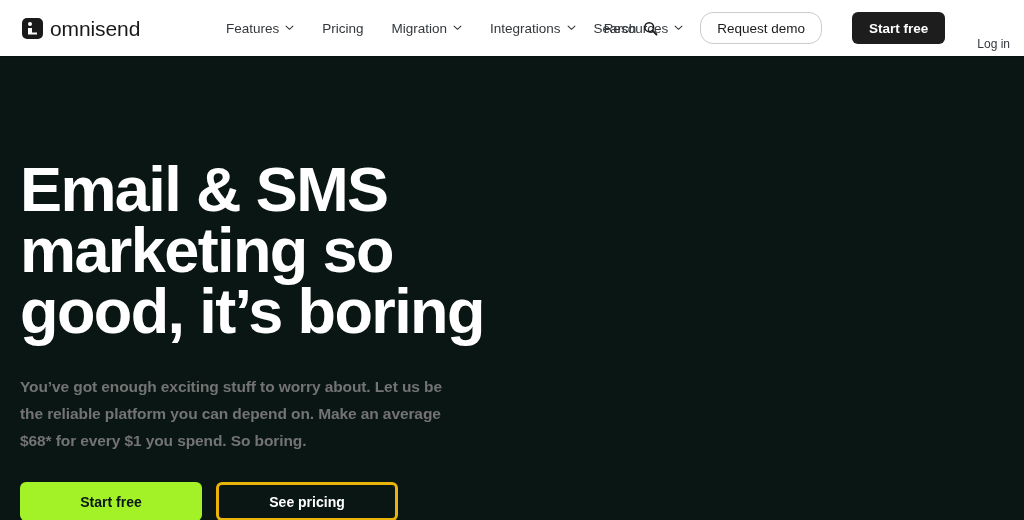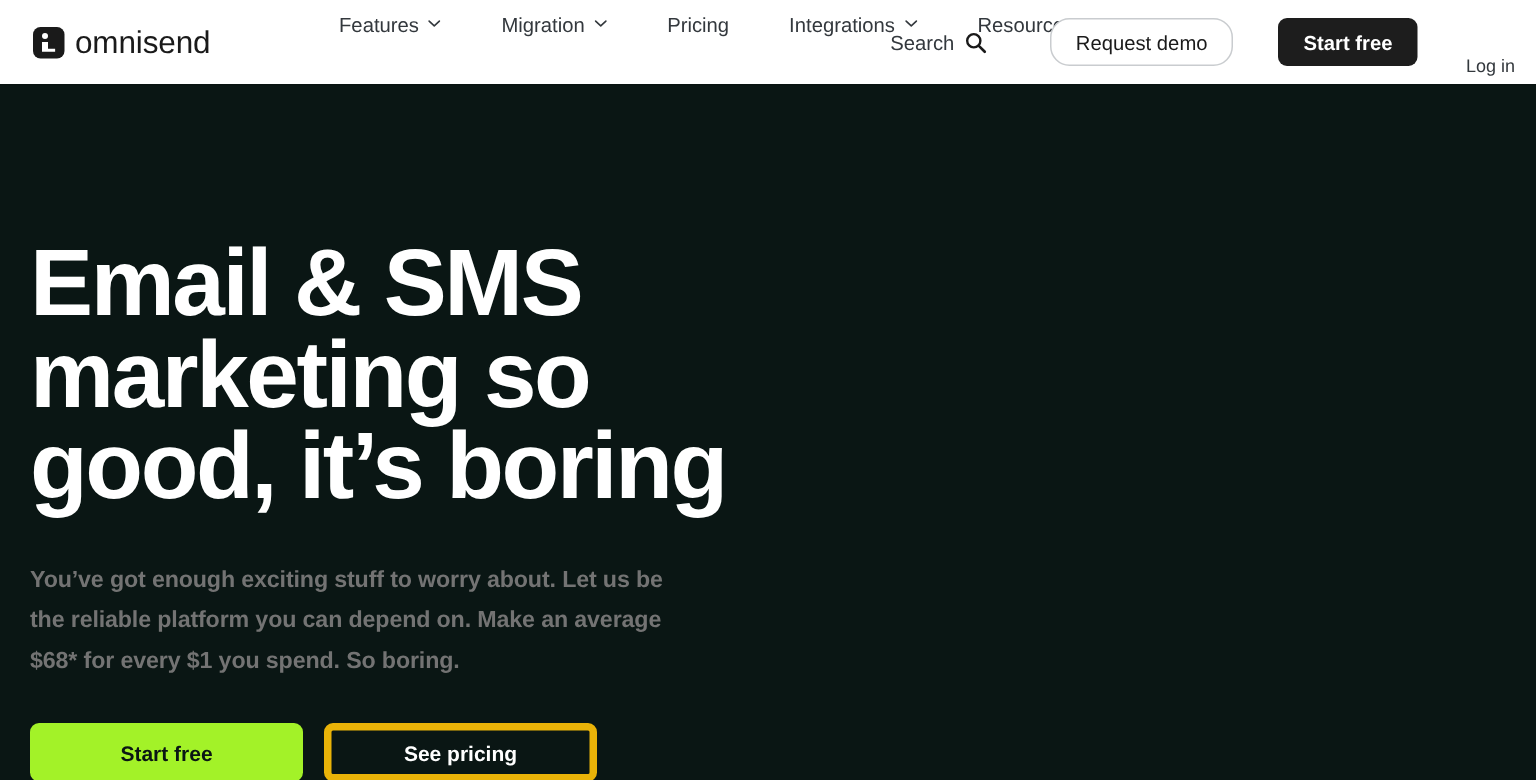--- a/index.html
+++ b/index.html
@@ -83,22 +83,22 @@
     font-weight: 400;
     line-height: 1;
   }
 
   .nav-links {
     position: absolute;
     left: 212px;
     top: 0;
     height: 44px;
     display: flex;
-    align-items: flex-end;
-    gap: 12px;
+    align-items: flex-start;
+    gap: 0;
   }
   .nav-link {
     display: flex;
     align-items: center;
     gap: 6px;
     padding: 0 14px;
     height: 56px;
     font-size: 13.5px;
     color: #33383d;
     text-decoration: none;
@@ -234,21 +234,21 @@
     font-family: inherit;
     display: flex;
     align-items: center;
     justify-content: center;
     cursor: pointer;
     white-space: nowrap;
   }
   .btn-outline {
     width: 182px;
     height: 39px;
-    border: 5px solid #eab308;
+    border: 3px solid #eab308;
     border-radius: 6px;
     background: transparent;
     color: #ffffff;
     font-size: 14px;
     font-weight: bold;
     font-family: inherit;
     display: flex;
     align-items: center;
     justify-content: center;
     cursor: pointer;
@@ -272,30 +272,30 @@
       <a class="nav-link" href="#">
         <span>Features</span>
         <span class="chev">
           <svg viewBox="0 0 10 10" width="9" height="9" aria-hidden="true">
             <path d="M1.2 3.4 L5 7 L8.8 3.4" fill="none" stroke="#33383d" stroke-width="1.2" stroke-linecap="round" stroke-linejoin="round"></path>
           </svg>
         </span>
       </a>
 
       <a class="nav-link" href="#">
+        <span>Pricing</span>
+      </a>
+
+      <a class="nav-link" href="#">
         <span>Migration</span>
         <span class="chev">
           <svg viewBox="0 0 10 10" width="9" height="9" aria-hidden="true">
             <path d="M1.2 3.4 L5 7 L8.8 3.4" fill="none" stroke="#33383d" stroke-width="1.2" stroke-linecap="round" stroke-linejoin="round"></path>
           </svg>
         </span>
-      </a>
-
-      <a class="nav-link" href="#">
-        <span>Pricing</span>
       </a>
 
       <a class="nav-link" href="#">
         <span>Integrations</span>
         <span class="chev">
           <svg viewBox="0 0 10 10" width="9" height="9" aria-hidden="true">
             <path d="M1.2 3.4 L5 7 L8.8 3.4" fill="none" stroke="#33383d" stroke-width="1.2" stroke-linecap="round" stroke-linejoin="round"></path>
           </svg>
         </span>
       </a>

